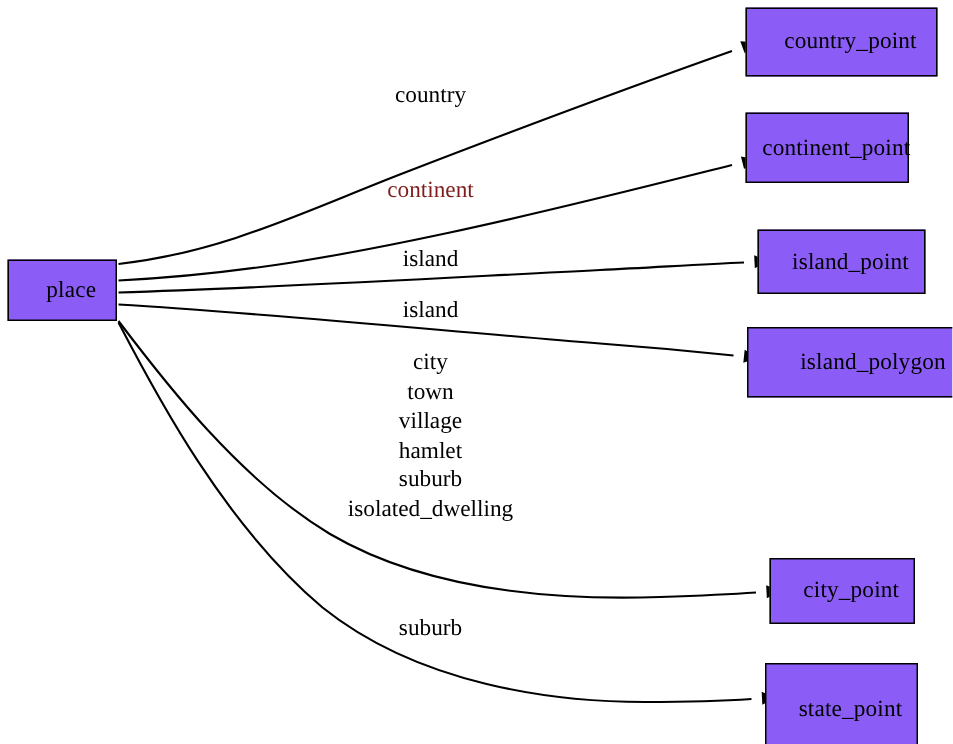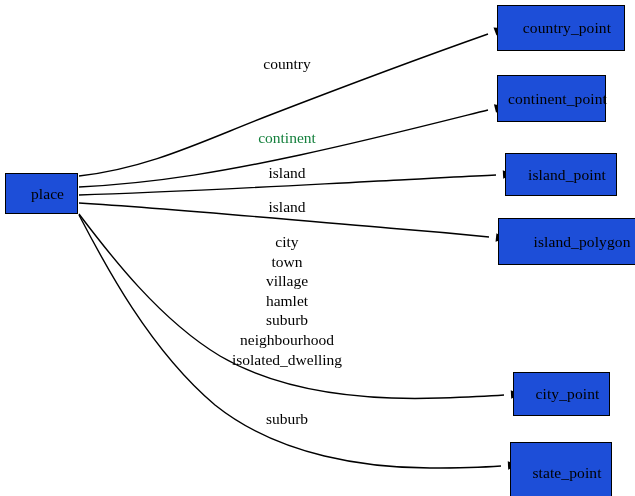--- a/index.html
+++ b/index.html
@@ -23,21 +23,21 @@
     position: absolute;
     left: 0;
     top: 0;
     width: 635px;
     height: 496px;
   }
   .node {
     position: absolute;
     box-sizing: border-box;
     border: 1.4px solid #000000;
-    background: #1d4ed8;
+    background: #8b5cf6;
     display: flex;
     align-items: center;
     justify-content: center;
     font-size: 15.5px;
     line-height: 1;
     letter-spacing: 0.1px;
     white-space: nowrap;
     padding-left: 12px;
   }
   .edge-label {
@@ -108,36 +108,35 @@
       </div>
       <div class="node" style="left: 510px; top: 442px; width: 102px; height: 62px; border-color: rgb(0, 0, 0); color: rgb(0, 0, 0);">
         <span>state_point</span>
       </div>
     </div>
 
   <div id="labels-layer">
       <div class="edge-label" style="left: 287px; top: 55px; color: rgb(0, 0, 0);">
         <span>country</span>
       </div>
-      <div class="edge-label" style="left: 287px; top: 118px; color: #15803d; margin-top: 11px;">
+      <div class="edge-label" style="left: 287px; top: 118px; color: #7f1d1d;">
         <span>continent</span>
       </div>
       <div class="edge-label" style="left: 287px; top: 164px; color: rgb(0, 0, 0);">
         <span>island</span>
       </div>
       <div class="edge-label" style="left: 287px; top: 198px; color: rgb(0, 0, 0);">
         <span>island</span>
       </div>
       <div class="edge-label multi" style="left: 287px; top: 232px; color: rgb(0, 0, 0);">
         <span>city</span>
         <span>town</span>
         <span>village</span>
         <span>hamlet</span>
         <span>suburb</span>
-        <span>neighbourhood</span>
         <span>isolated_dwelling</span>
       </div>
       <div class="edge-label" style="left: 287px; top: 410px; color: rgb(0, 0, 0);">
         <span>suburb</span>
       </div>
     </div>
 
 </div>
 
 </body></html>

